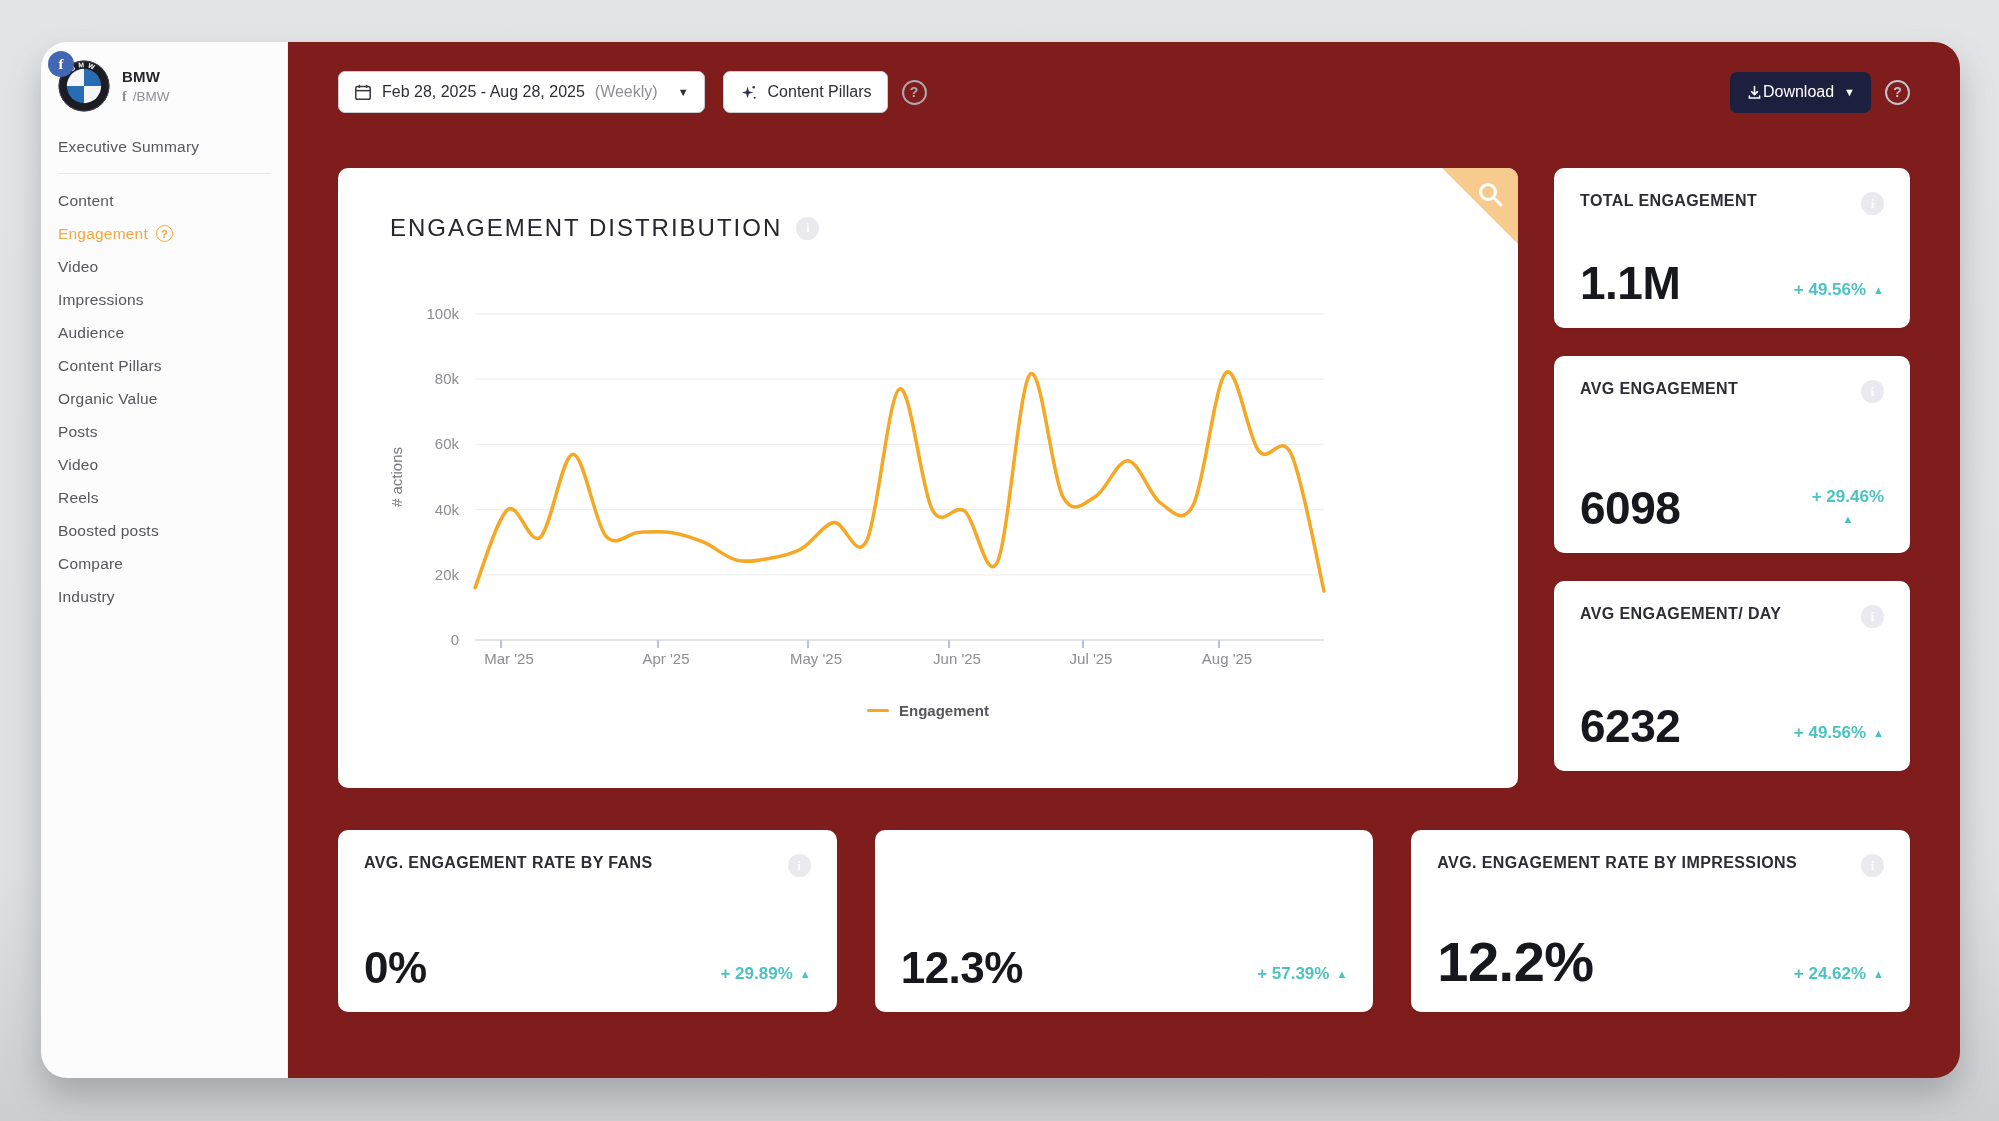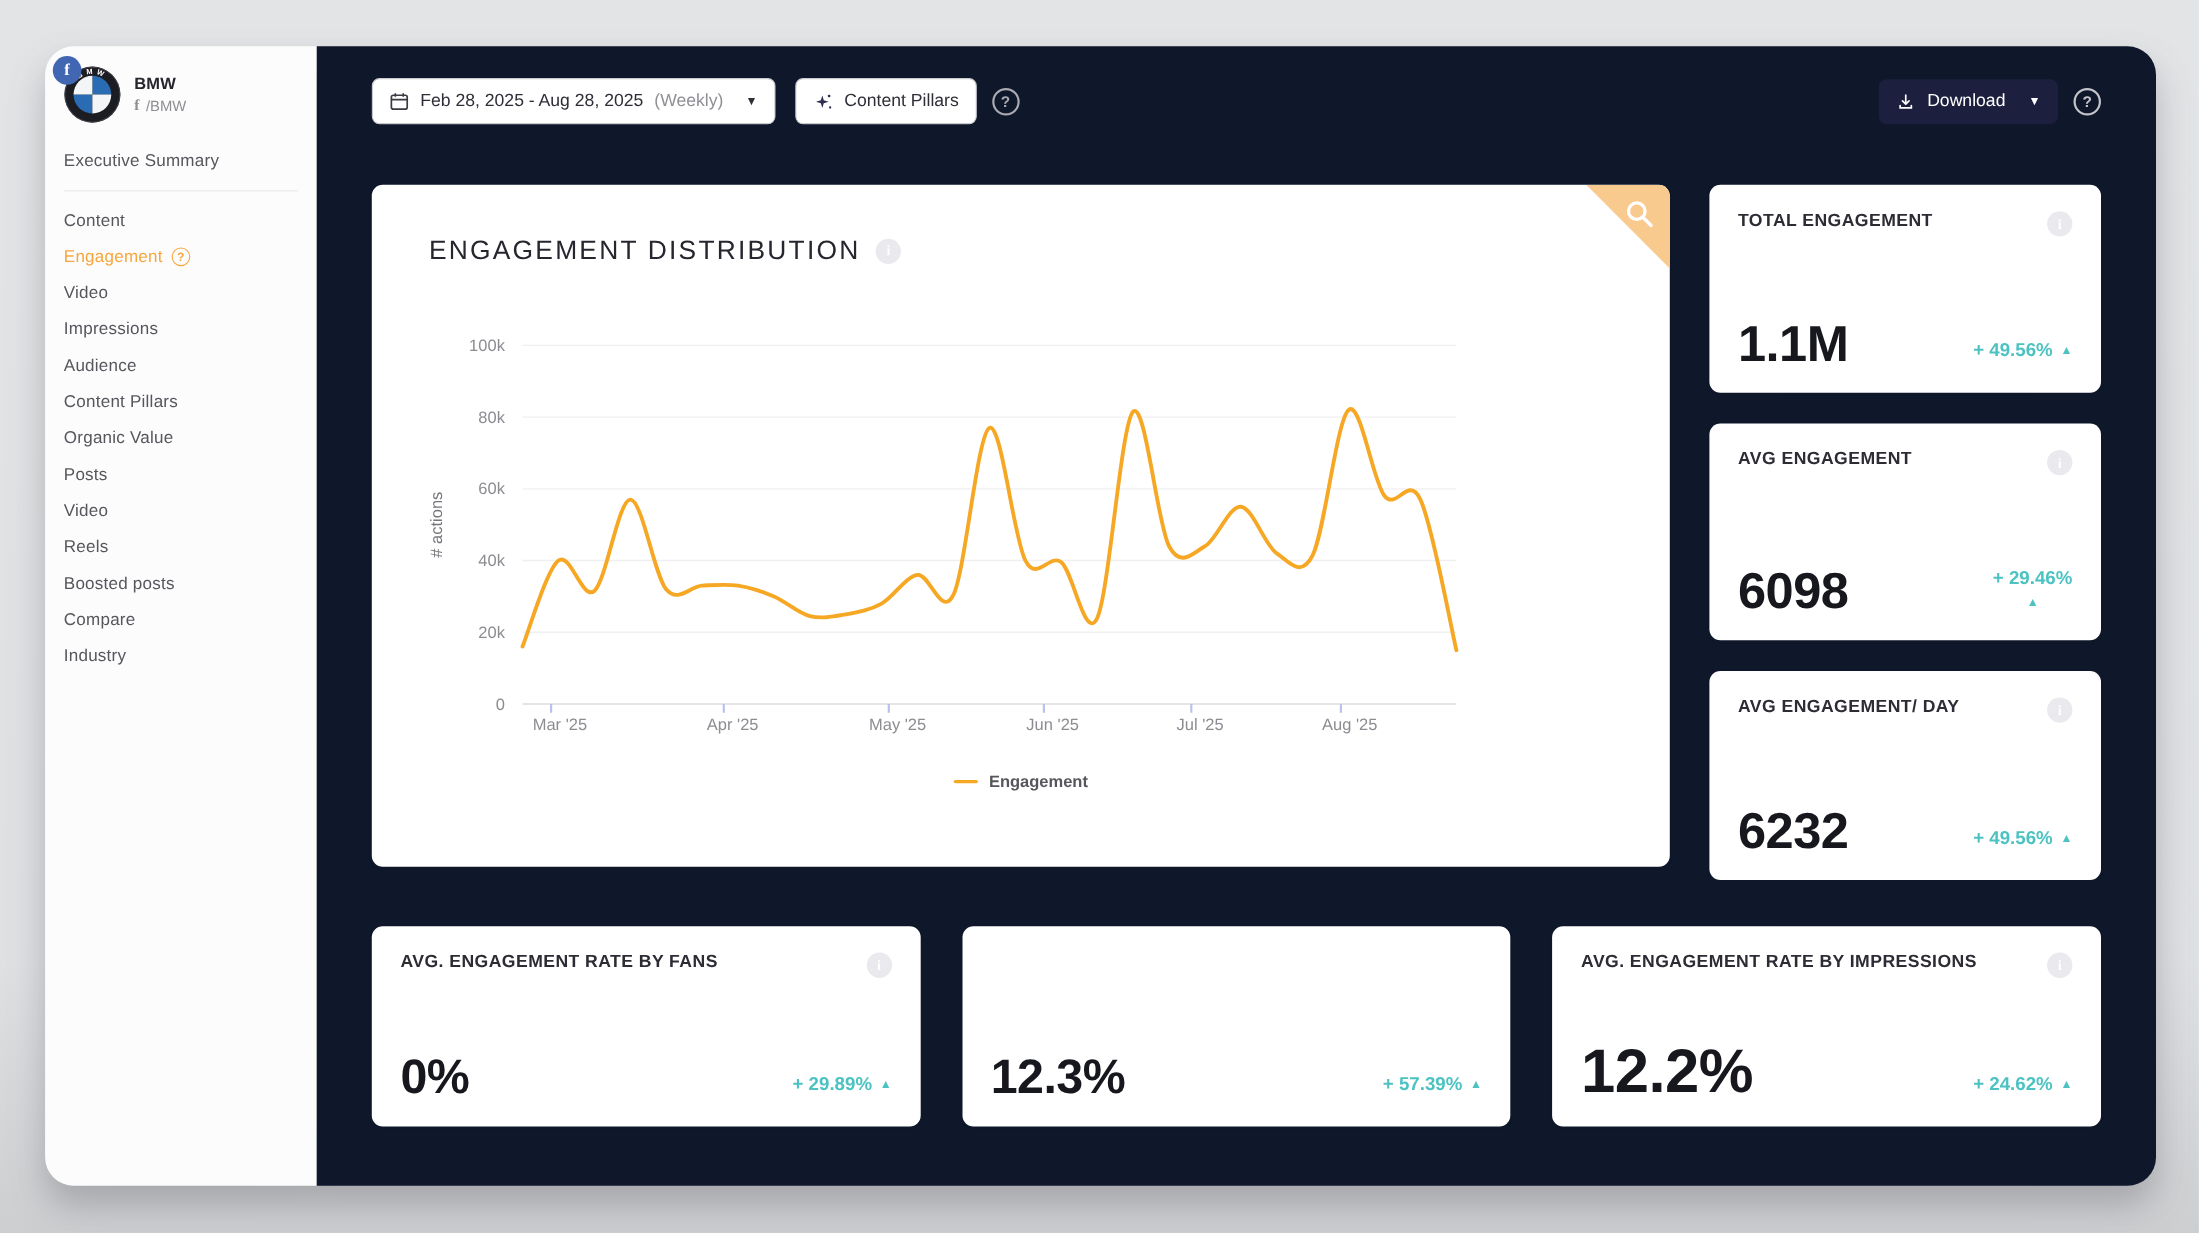--- a/index.html
+++ b/index.html
@@ -41,41 +41,41 @@
   }
   .side-item.active { color:#f7a63e; }
   .side-help {
     width:17px; height:17px; border:1.5px solid #f7a63e; border-radius:50%;
     color:#f7a63e; font-size:11px; font-weight:bold;
     display:flex; align-items:center; justify-content:center;
   }
   .divider { height:1px; background:#e8e8ec; margin:10px 16px 10px 0; }
   
   .content {
-    flex:1; background:#0f172a; border-radius:0 26px 26px 0;
+    flex:1; background:#7f1d1d; border-radius:0 26px 26px 0;
     padding:29px 50px 0 50px; position:relative;
   }
   .topbar { display:flex; align-items:center; height:42px; }
   .control {
     display:flex; align-items:center; gap:10px; background:#fff;
     border:1px solid #c9cacf; border-radius:7px; height:42px; padding:0 15px;
     font-size:16px; color:#2e2e37; cursor:pointer; white-space:nowrap;
   }
   .control .muted { color:#8f8f96; }
   .caret { font-size:11px; color:#2e2e37; margin-left:10px; }
   .help-circle {
     width:25px; height:25px; border-radius:50%; border:2px solid #a9a9b0;
     color:#a9a9b0; font-size:14px; font-weight:bold;
     display:flex; align-items:center; justify-content:center; margin-left:14px; cursor:pointer;
     background:transparent;
   }
   .help-circle.light { border-color:#c4c4ca; color:#c4c4ca; }
   .spacer { flex:1; }
   .btn-download {
-    display:flex; align-items:center; gap:11px; background:#1c1f3d; color:#fff;
+    display:flex; align-items:center; background:#1c1f3d; color:#fff;
     border-radius:7px; height:41px; padding:0 16px; font-size:16px; cursor:pointer;
     border:none; font-family:inherit;
   }
   .btn-download .caret { color:#fff; }
   
   .main-grid { display:grid; grid-template-columns:1180px 356px; gap:36px; margin-top:55px; }
   .card {
     background:#fff; border-radius:10px; box-shadow:0 1px 3px rgba(40,40,60,.05);
     position:relative;
   }
@@ -91,21 +91,21 @@
     border-top:76px solid #f8ca8e; border-left:76px solid transparent;
     border-top-right-radius:10px; }
   .corner-glass { position:absolute; top:12px; right:12px; width:30px; height:30px; }
   #chart-svg { display:block; width:1120px; height:404px; margin-top:26px; }
   .legend { display:flex; align-items:center; justify-content:center; gap:10px; margin-top:30px; }
   .legend .dash { width:22px; height:3px; border-radius:2px; background:#f6a724; }
   .legend .lab { font-size:15px; font-weight:bold; color:#56565c; }
   
   .kpi-col { display:flex; flex-direction:column; gap:28px; }
   .kpi { padding:24px 26px 20px 26px; display:flex; flex-direction:column; }
-  .kpi-col .kpi:nth-child(1){ height:189px; }
+  .kpi-col .kpi:nth-child(1){ height:160px; }
   .kpi-col .kpi:nth-child(2){ height:197px; }
   .kpi-col .kpi:nth-child(3){ height:190px; }
   .card-head { display:flex; align-items:flex-start; justify-content:space-between; gap:10px; }
   .card-title { font-size:16px; font-weight:600; color:#2c2c34; letter-spacing:.4px; }
   .value-row { margin-top:auto; display:flex; align-items:flex-end; justify-content:space-between; padding-bottom:2px; }
   .kpi-value { font-size:46px; font-weight:bold; color:#17171e; letter-spacing:-.5px; line-height:1; }
   .delta { display:flex; align-items:center; gap:7px; color:#4cc2c2; font-weight:bold; font-size:17px; padding-bottom:6px; }
   .delta .tri { font-size:11px; line-height:1; }
   
   .bottom-grid { display:grid; grid-template-columns:repeat(3,1fr); gap:38px; margin-top:42px; }

